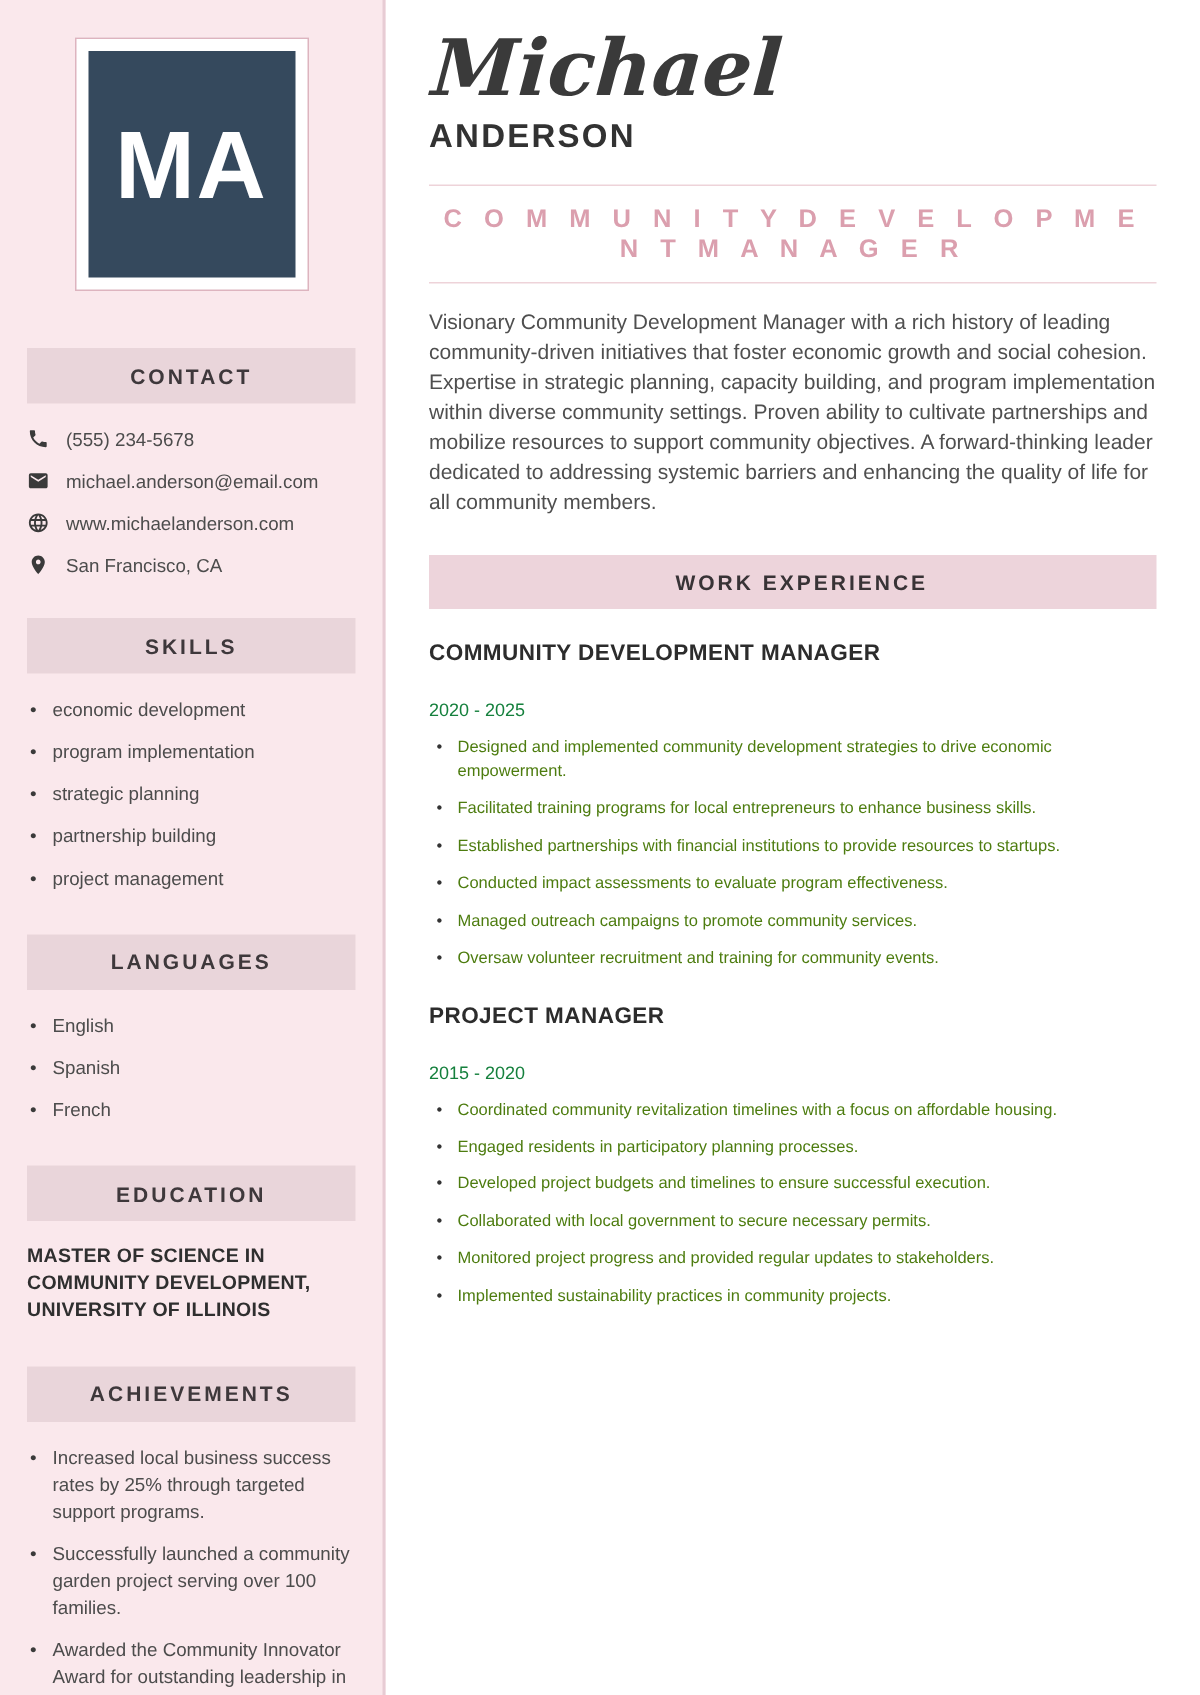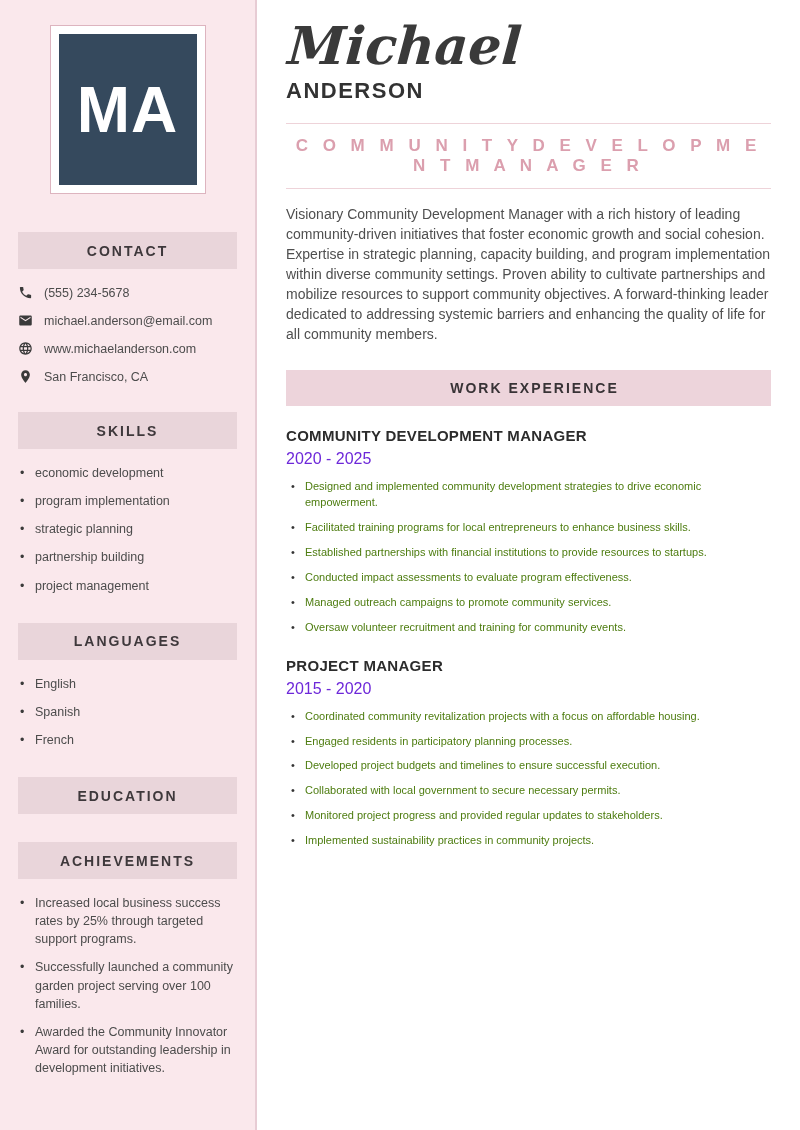--- a/index.html
+++ b/index.html
@@ -37,21 +37,21 @@
   .main{flex:1;padding:16px 29px 0 29px;}
   .first-name{font-family:"DejaVu Serif",serif;font-style:italic;font-weight:700;font-size:52px;line-height:60px;color:#3a3a3a;transform:skewX(-4deg);transform-origin:left bottom;}
   .last-name{font-size:22px;font-weight:700;letter-spacing:1.5px;color:var(--ink);margin-top:2px;}
   .rule{border-top:1px solid var(--rule);margin-top:19px;}
   .role-title{text-align:center;color:var(--accent);font-size:17px;font-weight:600;letter-spacing:5px;padding:12px 0;}
   .summary{margin-top:15px;font-size:14px;line-height:20px;color:#4f4f4f;}
   .main-band{margin-top:26px;background:var(--main-band-bg);height:36px;display:flex;align-items:center;justify-content:center;font-size:14px;font-weight:700;letter-spacing:2px;color:#383336;padding-left:12px;}
   .job{margin-top:21px;}
   .job h3{font-size:15px;font-weight:700;color:#2c2c2c;letter-spacing:.3px;}
   .job .company{font-size:13.5px;color:#555;margin-top:7px;}
-  .job .dates{font-size:16px;color:#6d28d9;margin-top:6px;}
+  .job .dates{font-size:12px;color:#15803d;margin-top:22px;}
   .job ul{list-style:none;margin-top:11px;}
   .job ul li{position:relative;padding-left:19px;font-size:11px;color:#4d7c0f;line-height:1.45;margin-bottom:9px;}
   .job ul li::before{content:"•";position:absolute;left:5px;color:#333;}
 </style>
 </head>
 <body>
 
 <div class="page">
 
   <aside class="sidebar">
@@ -109,20 +109,21 @@
       <ul class="side-list">
 
       <li>English</li>
           <li>Spanish</li>
           <li>French</li>
         </ul>
     </section>
 
     <section class="side-section">
       <div class="band">EDUCATION</div>
+      <p class="edu-text">MASTER OF SCIENCE IN COMMUNITY DEVELOPMENT, UNIVERSITY OF ILLINOIS</p>
     </section>
 
     <section class="side-section">
       <div class="band">ACHIEVEMENTS</div>
       <ul class="side-list">
 
       <li>Increased local business success rates by 25% through targeted support programs.</li>
           <li>Successfully launched a community garden project serving over 100 families.</li>
           <li>Awarded the Community Innovator Award for outstanding leadership in development initiatives.</li>
         </ul>
@@ -157,21 +158,21 @@
             <li>Managed outreach campaigns to promote community services.</li>
             <li>Oversaw volunteer recruitment and training for community events.</li>
           </ul>
         </div>
 
         <div class="job">
           <h3>PROJECT MANAGER</h3>
           <div class="dates">2015 - 2020</div>
           <ul>
 
-          <li>Coordinated community revitalization projects with a focus on affordable housing.</li>
+          <li>Coordinated community revitalization timelines with a focus on affordable housing.</li>
             <li>Engaged residents in participatory planning processes.</li>
             <li>Developed project budgets and timelines to ensure successful execution.</li>
             <li>Collaborated with local government to secure necessary permits.</li>
             <li>Monitored project progress and provided regular updates to stakeholders.</li>
             <li>Implemented sustainability practices in community projects.</li>
           </ul>
         </div>
       </div>
 
   </main>

